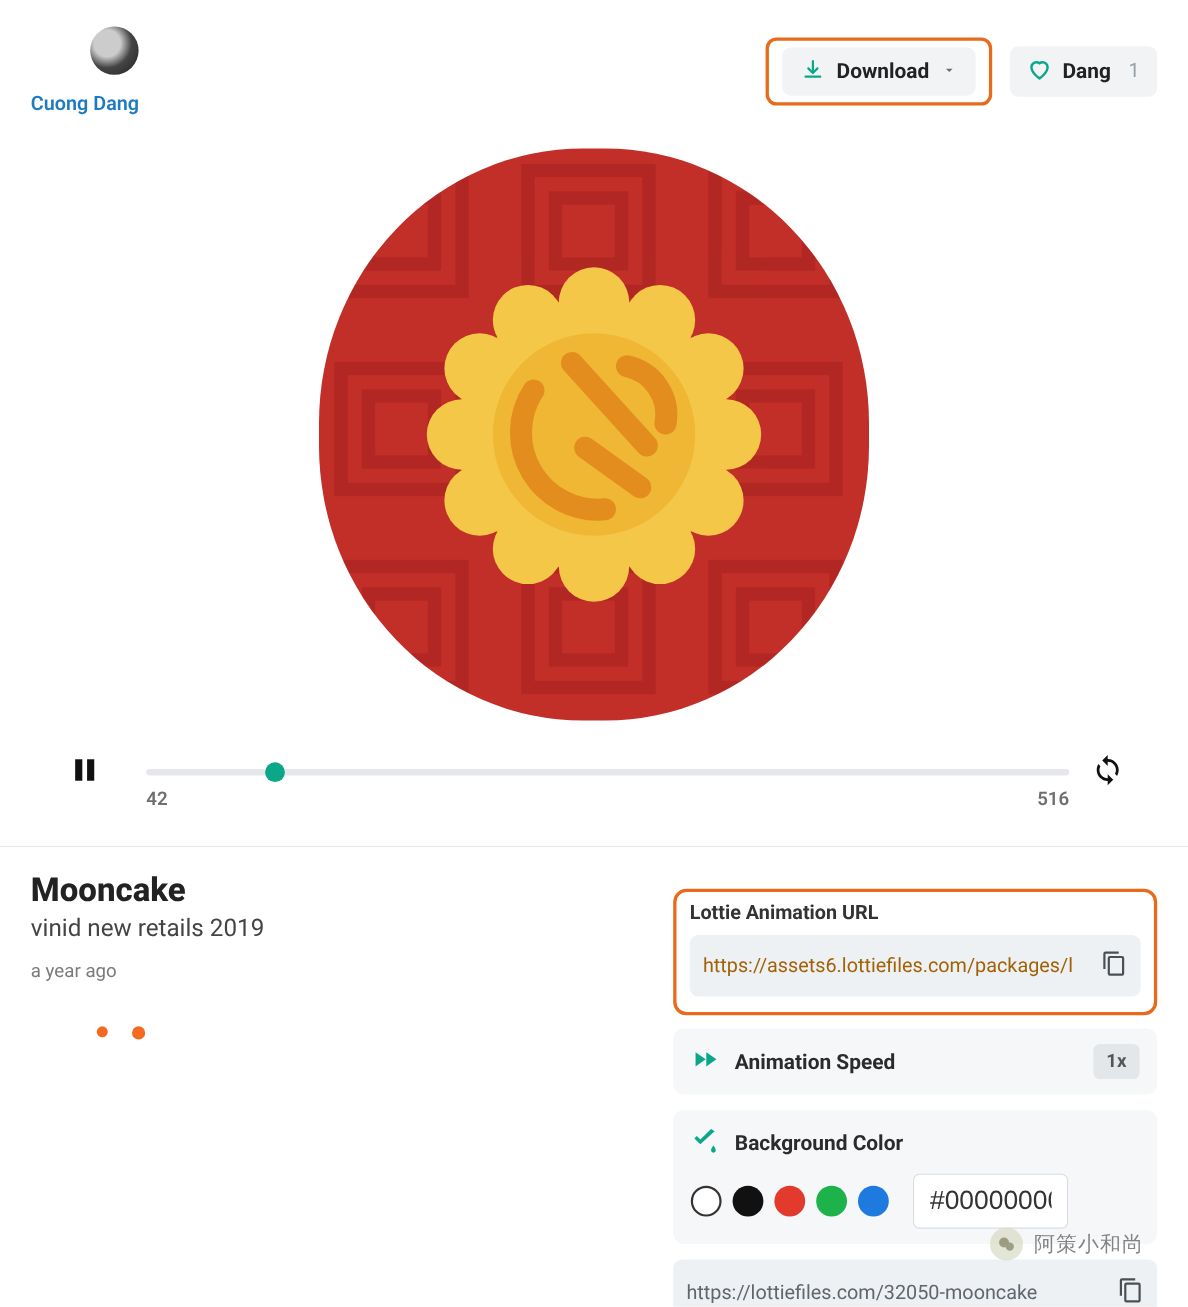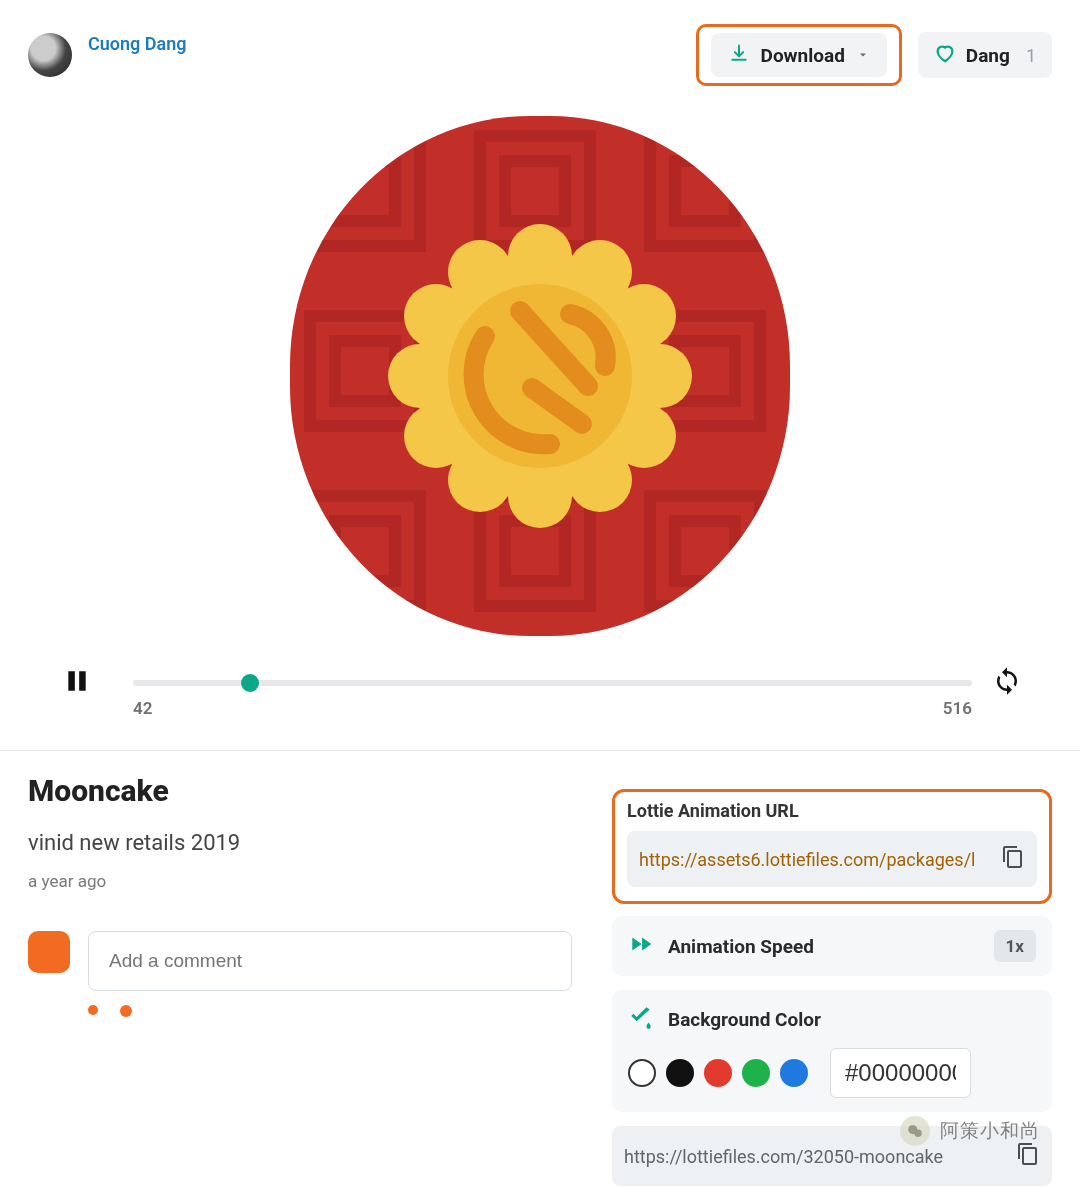--- a/index.html
+++ b/index.html
@@ -1,21 +1,21 @@
 <!DOCTYPE html>
 <html><head>
 <meta charset="utf-8">
 <style>
 * { margin: 0; padding: 0; box-sizing: border-box; }
 body { font-family: -apple-system, BlinkMacSystemFont, "Segoe UI", Roboto, Helvetica, Arial, sans-serif; background: #fff; width: 1080px; height: 1188px; overflow: hidden; position: relative; color: #2c2c2c; }
 .container { padding: 24px 28px; }
 
 
 .header { display: flex; align-items: center; justify-content: space-between; margin-bottom: 10px; }
-.author { display: flex; align-items: flex-start; gap: 16px; }
+.author { display: flex; align-items: flex-end; gap: 16px; flex-direction: column; }
 .avatar { width: 44px; height: 44px; border-radius: 50%; background: radial-gradient(circle at 35% 35%, #ccc 0 30%, #444 55%, #222 100%); overflow:hidden; }
 .author-name { color: #1e7bbf; font-weight: 600; font-size: 18px; }
 .header-actions { display: flex; align-items: center; gap: 16px; }
 .download-highlight { border: 3px solid #e86a1c; border-radius: 10px; padding: 6px 12px; }
 .download-btn { display: inline-flex; align-items: center; gap: 12px; background: #f1f3f5; border-radius: 8px; padding: 10px 18px; cursor: pointer; }
 .download-btn span.label { font-weight: 700; font-size: 19px; color: #222; }
 .like-btn { display: inline-flex; align-items: center; gap: 10px; background: #f1f3f5; border-radius: 8px; padding: 10px 16px; cursor: pointer; }
 .like-btn span.label { font-weight: 700; font-size: 19px; color: #222; }
 .like-count { color: #9aa0a6; font-size: 18px; padding-left: 6px; }
 
@@ -37,21 +37,21 @@
 .frame-right { position:absolute; right:0; top:18px; color:#6f6f6f; font-size:17px; font-weight:600; }
 .loop { cursor:pointer; }
 
 hr.sep { border:none; border-top:1px solid #e5e7eb; margin: 50px -28px 22px -28px; }
 
 
 .cols { display:flex; gap:40px; }
 .left { flex:1; }
 .right { width: 440px; }
 
-.title { font-size:30px; font-weight:800; color:#222; margin-bottom:22px; }
+.title { font-size:30px; font-weight:800; color:#222; margin-bottom:5px; }
 .subtitle { font-size:22px; color:#444; margin-bottom:16px; }
 .timeago { font-size:17px; color:#7a7a7a; margin-bottom:40px; }
 
 .comment-row { display:flex; gap:18px; align-items:flex-start; }
 .comment-avatar { width:42px; height:42px; border-radius:10px; background:#f36a23; }
 .comment-input { flex:1; border:1px solid #d8dde2; border-radius:8px; padding:18px 20px; font-size:19px; color:#9aa0a6; background:#fff; }
 .dots { margin-top:14px; margin-left:60px; display:flex; gap:22px; }
 .dot { width:12px; height:12px; border-radius:50%; background:#f36a23; }
 .dot.small { width:10px; height:10px; }
 
@@ -206,24 +206,20 @@
   </div>
 
   <hr class="sep">
 
   <div class="cols">
     <div class="left">
       <div class="title">Mooncake</div>
       <div class="subtitle">vinid new retails 2019</div>
       <div class="timeago">a year ago</div>
 
-      <div class="comment-row">
-        <div class="comment-avatar"></div>
-        <input class="comment-input" placeholder="Add a comment" style="">
-      </div>
       <div class="dots">
         <div class="dot small"></div>
           <div class="dot"></div>
       </div>
     </div>
 
     <div class="right">
       <div class="url-box-highlight">
         <div class="panel-label">Lottie Animation URL</div>
         <div class="url-field">

